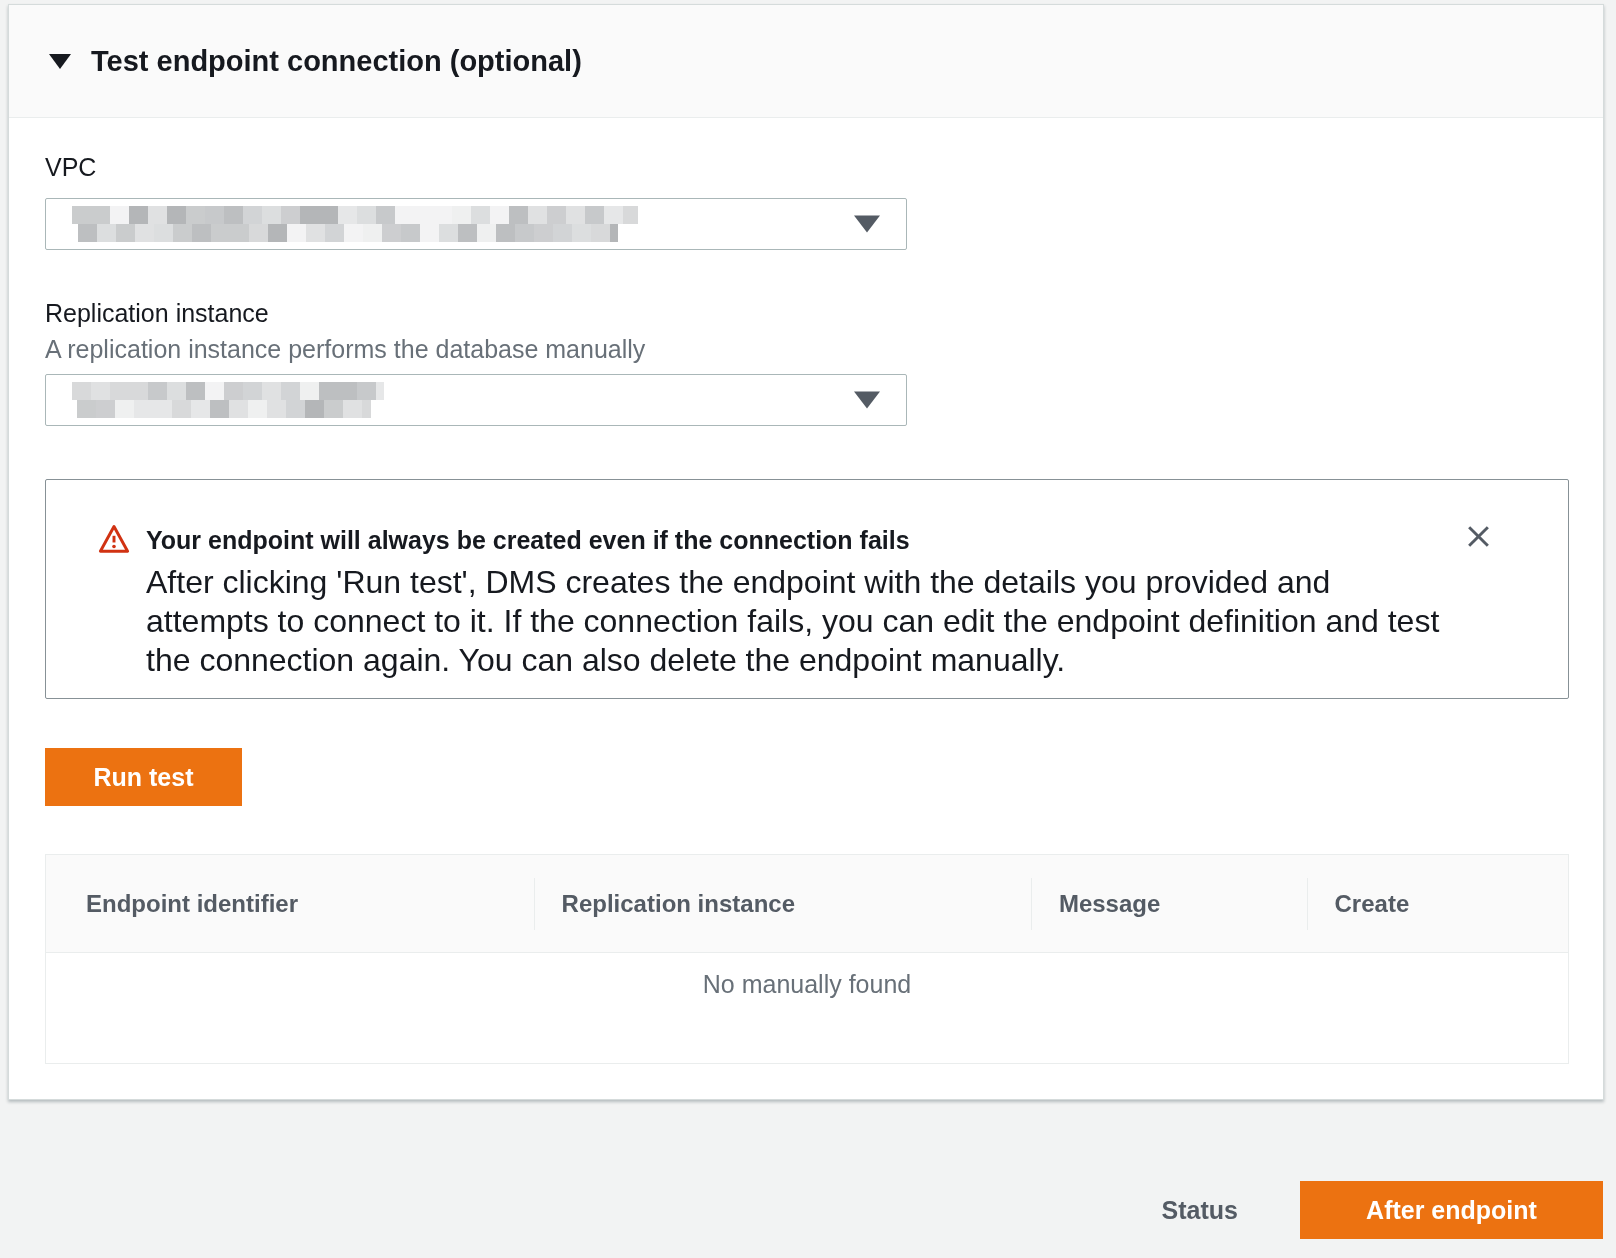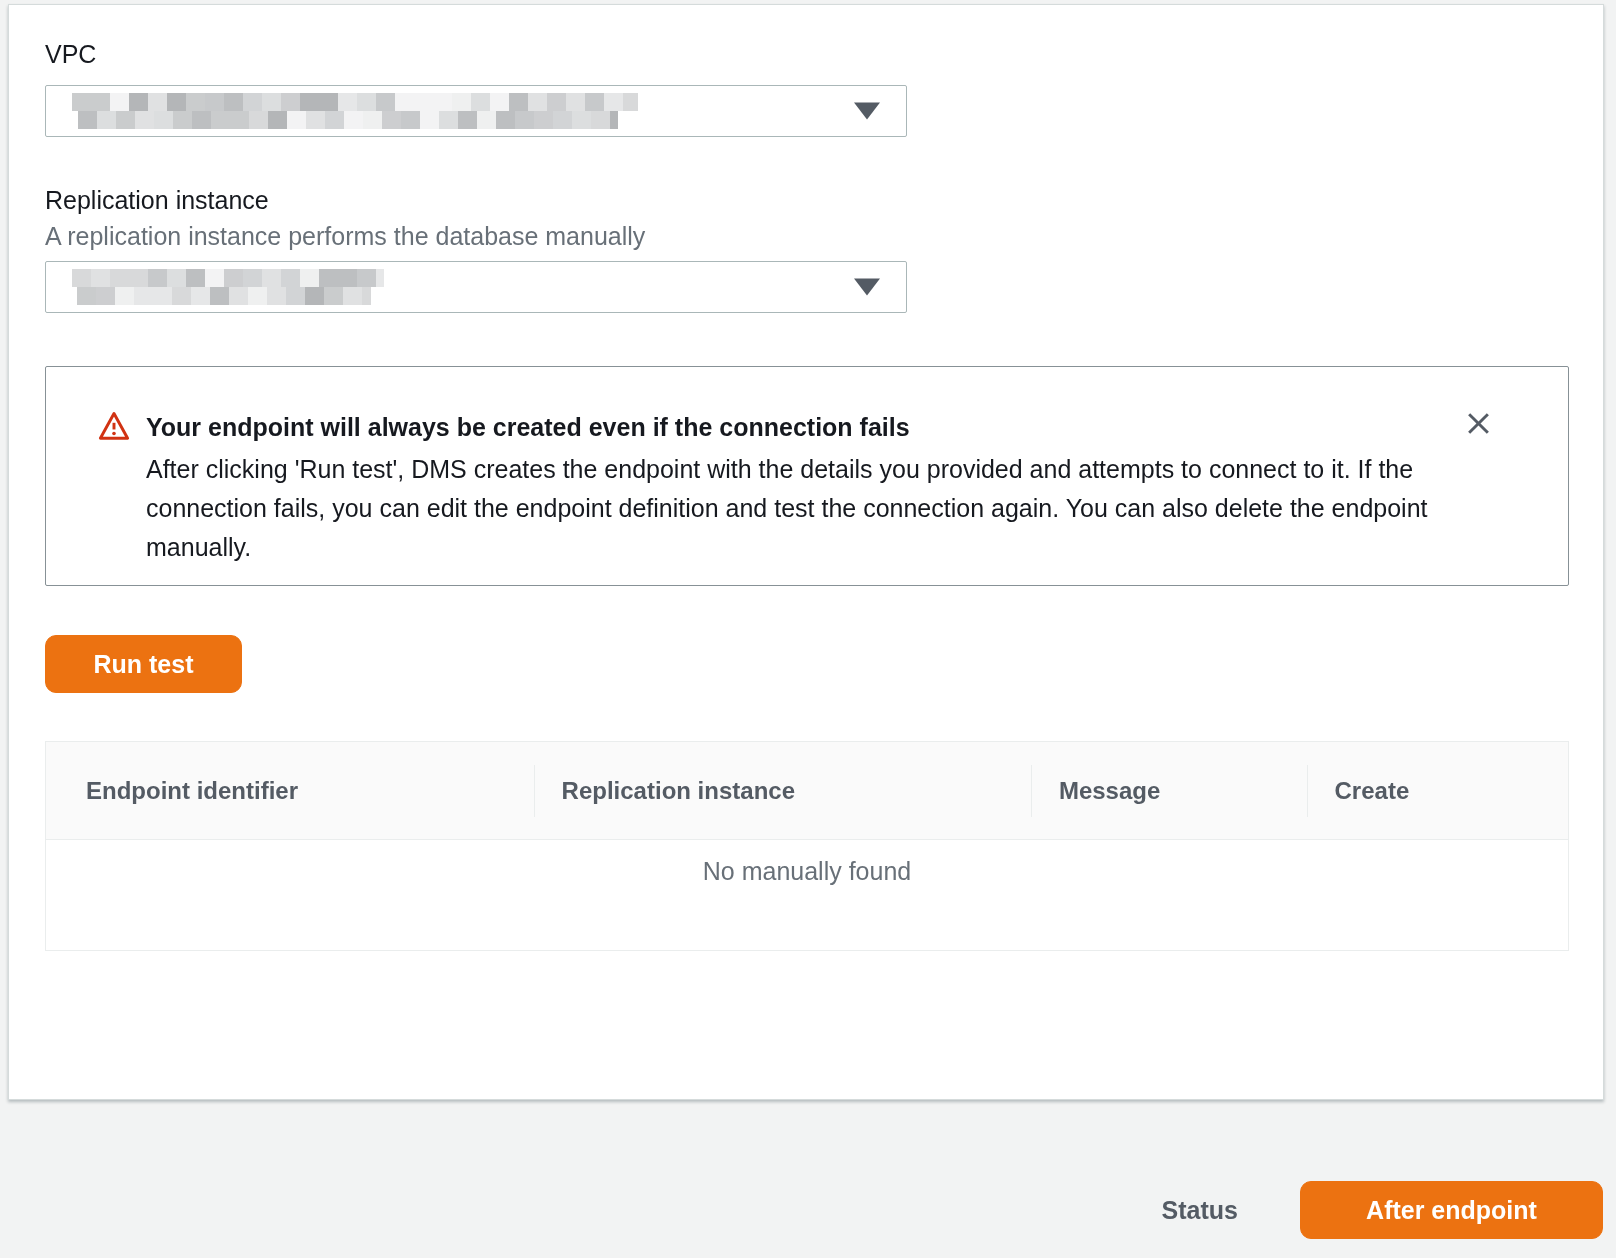--- a/index.html
+++ b/index.html
@@ -70,33 +70,33 @@
     background:#ffffff;
     border:1px solid #879196;
     border-radius:2px;
     display:flex;
     padding:44px 30px 18px 52px;
     position:relative;
   }
   .alert-icon { flex:0 0 32px; margin-right:16px; margin-top:-2px; }
   .alert-content { flex:1; }
   .alert-title { font-size:25px; font-weight:700; color:#16191f; line-height:32px; margin-bottom:7px; }
-  .alert-body  { font-size:25px; color:#16191f; line-height:39px; max-width:1305px; }
+  .alert-body  { font-size:32px; color:#16191f; line-height:39px; max-width:1305px; }
   .alert-close {
     position:absolute; top:36px; right:70px;
     width:40px; height:40px;
     background:none; border:none; cursor:pointer;
     display:flex; align-items:center; justify-content:center;
   }
 
   .btn-primary {
     background:#ec7211;
     color:#ffffff;
     border:1px solid #ec7211;
-    border-radius:11px;
+    border-radius:0;
     font-family:"Liberation Sans", sans-serif;
     font-size:25px; font-weight:700;
     cursor:pointer;
   }
   #run-test-btn { margin-top:49px; height:58px; width:197px; }
 
   .results-table {
     margin-top:48px;
     width:1524px;
     border:1px solid #eaeded;
@@ -142,20 +142,24 @@
     font-size:25px; font-weight:700; color:#545b64;
     margin-right:62px;
   }
   #create-endpoint-btn { min-width:303px; height:58px; }
 </style>
 </head>
 <body>
 
 <div class="panel">
 
+  <header class="panel-header">
+    <span class="caret-down"></span>
+    <h1 class="panel-title">Test endpoint connection (optional)</h1>
+  </header>
 
   <div class="panel-body">
 
     <div id="vpc-field">
       <div class="field-label">VPC</div>
       <div id="vpc-select" class="select">
         <div class="mosaic" id="vpc-mosaic">
             <div class="mosaic-row" style="width: 566px; margin-left: 0px;">
               <span style="background: rgb(202, 204, 205);"></span>
               <span style="background: rgb(202, 204, 205);"></span>

